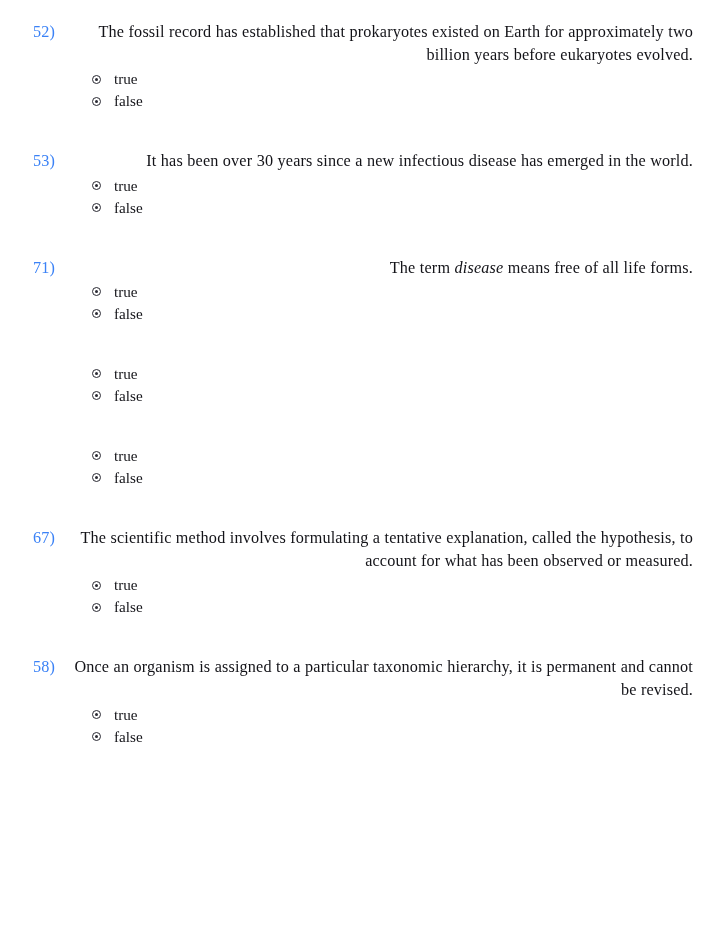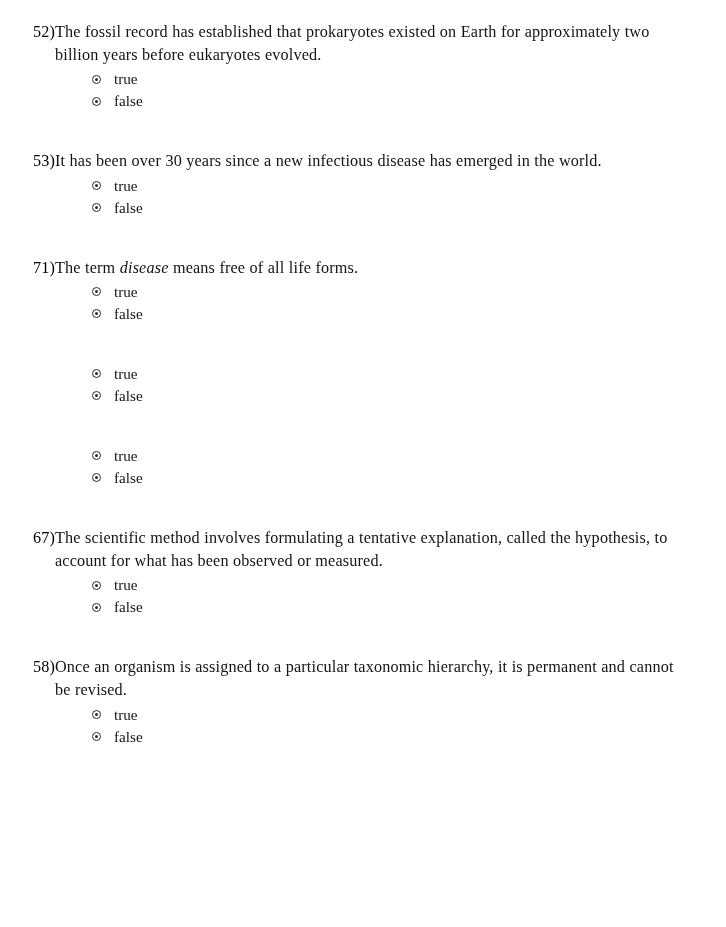--- a/index.html
+++ b/index.html
@@ -44,26 +44,27 @@
     word-spacing: 0.01em;
     color: #131318;
   }
 
   .question-number {
     position: absolute;
     left: 0;
     top: 0;
     font-size: 16.2px;
     line-height: 23.2px;
-    color: #000000;
+    color: #3b82f6;
     white-space: nowrap;
   }
 
   .question-text {
     display: block;
+    text-align: right;
   }
 
   .question-text em {
     font-style: italic;
   }
 
   .options {
     list-style: none;
     margin: 1px 0 0 0;
     padding: 0;

